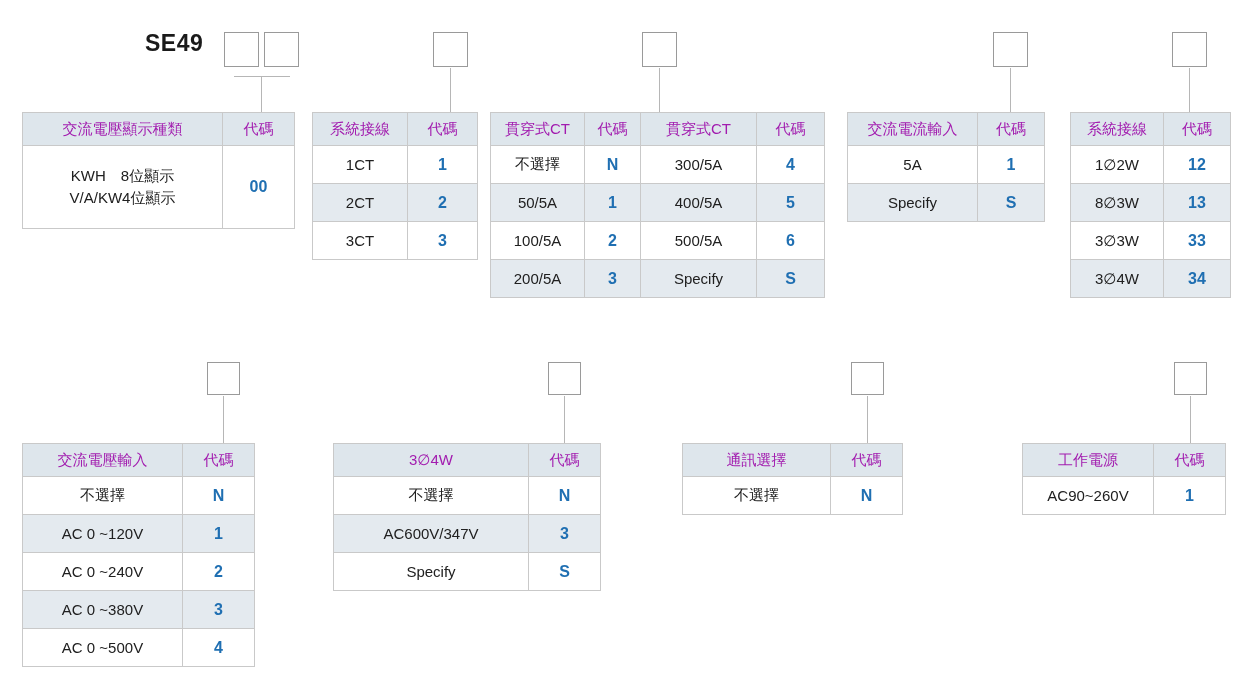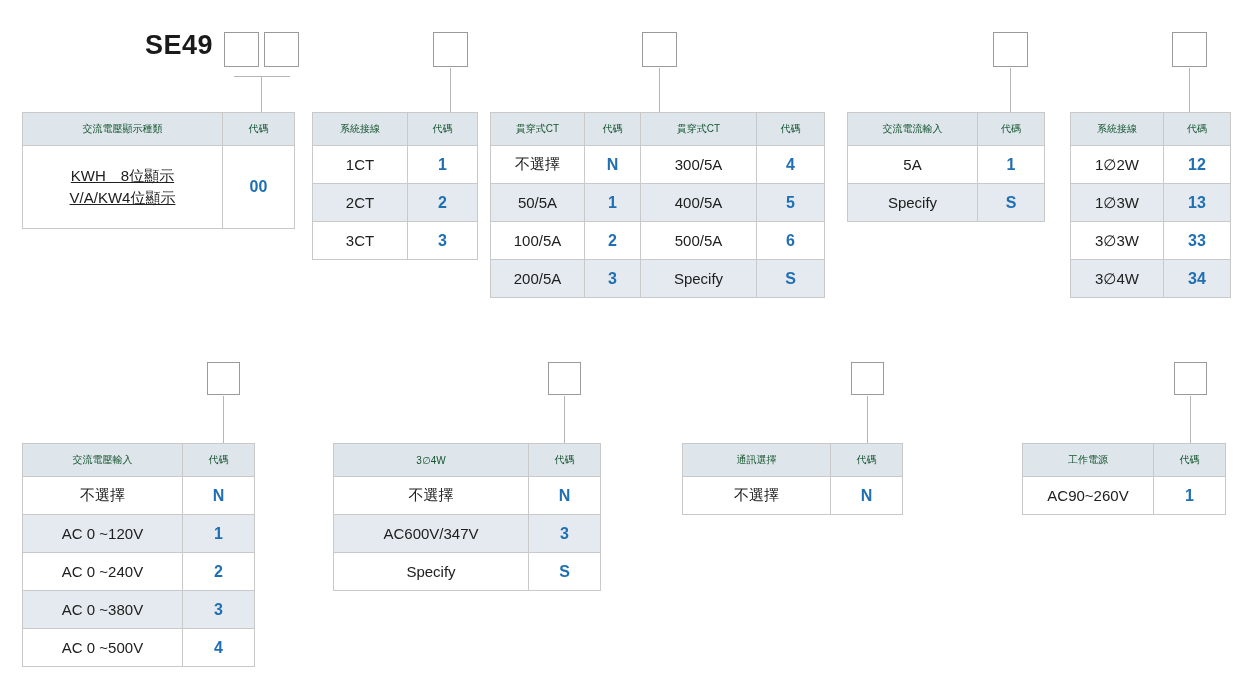--- a/index.html
+++ b/index.html
@@ -19,21 +19,21 @@
   #stage {
     position: absolute;
     left: 0; top: 0;
     width: 1248px;
     height: 700px;
   }
 
   
   .model-label {
     position: absolute;
-    font-size: 27px;
+    font-size: 23px;
     font-weight: bold;
     color: #1a1a1a;
     letter-spacing: 0.5px;
     white-space: nowrap;
   }
 
   
   .code-box {
     position: absolute;
     border: 1.5px solid #9a9a9a;
@@ -73,42 +73,41 @@
     vertical-align: middle;
     font-size: 15px;
     color: #202020;
     padding: 0;
     height: 37px;
     font-weight: normal;
     white-space: nowrap;
   }
   .opt-table th {
     background: #dee6ec;
-    color: #14532d;
-    font-size: 10px;
+    color: #a21caf;
+    font-size: 15px;
     font-weight: normal;
     height: 32px;
   }
   .opt-table td.code {
     color: #1f6fb2;
     font-weight: bold;
     font-size: 16px;
   }
   .opt-table tr.alt td {
     background: #e4eaef;
   }
   .opt-table td.two-line {
     line-height: 1.45;
     white-space: normal;
     font-size: 15px;
     padding: 4px 2px;
   }
   .opt-table td.two-line span {
     display: block;
-    text-decoration: underline;
   }
 </style>
 </head>
 <body>
 
 <div id="stage">
 
   <div class="model-label" style="left:145px; top:30px;">SE49</div>
 
   <div id="boxes-layer">
@@ -266,21 +265,21 @@
               <th>系統接線</th>
               <th>代碼</th>
             </tr>
           </thead>
           <tbody>
             <tr>
               <td>1∅2W</td>
               <td class="code">12</td>
             </tr>
             <tr class="alt">
-              <td>1∅3W</td>
+              <td>8∅3W</td>
               <td class="code">13</td>
             </tr>
             <tr>
               <td>3∅3W</td>
               <td class="code">33</td>
             </tr>
             <tr class="alt">
               <td>3∅4W</td>
               <td class="code">34</td>
             </tr>

